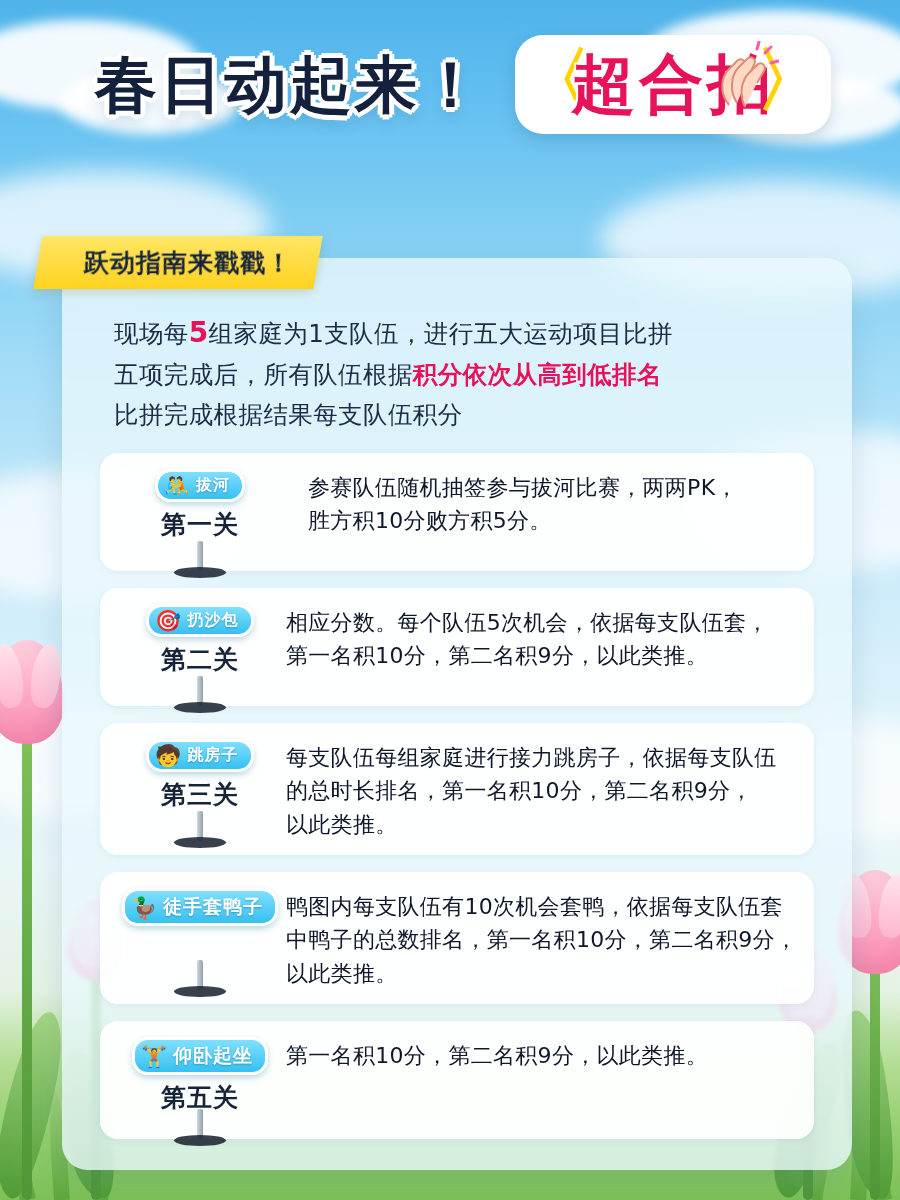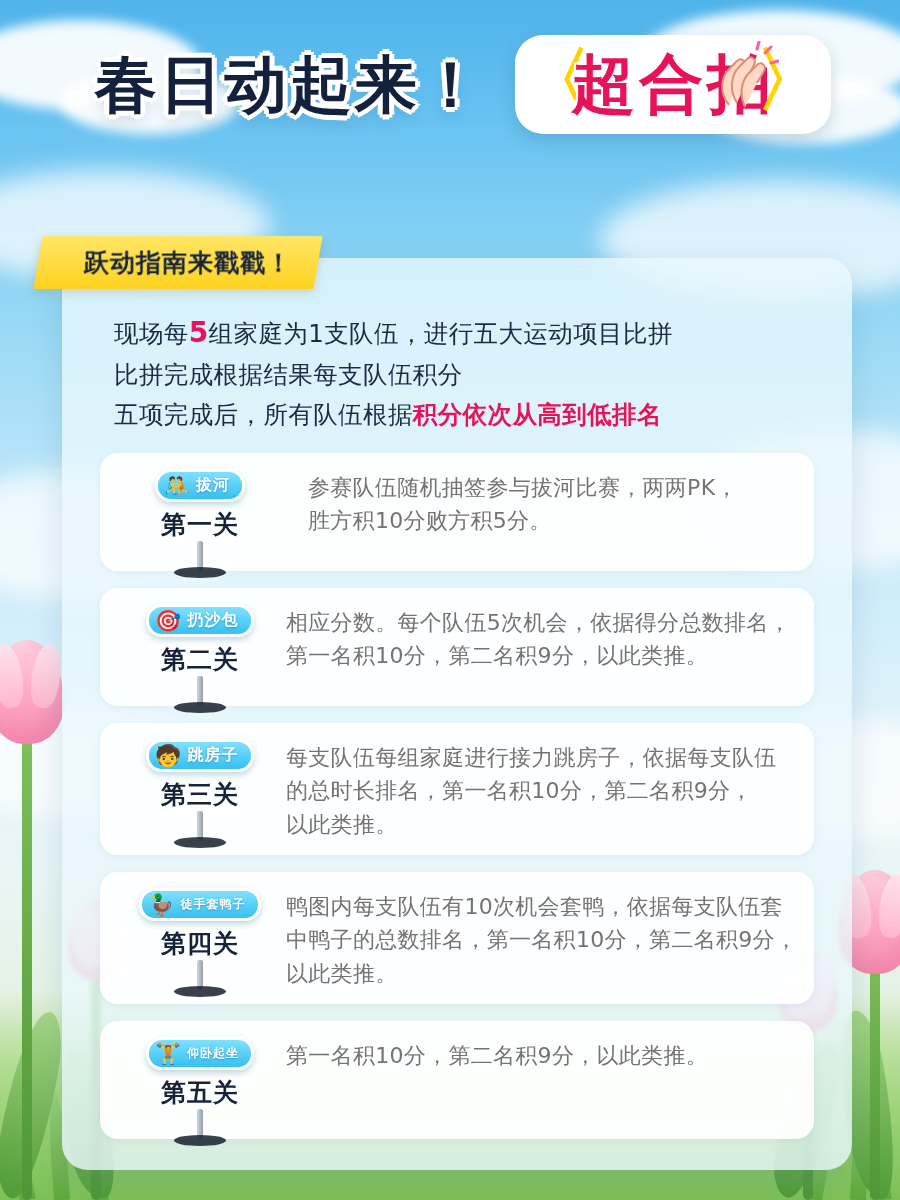--- a/index.html
+++ b/index.html
@@ -206,21 +206,21 @@
     box-shadow: 0 3px 6px rgba(30,110,150,0.28);
   }
   .sign-emoji { font-size: 21px; line-height: 1; }
   .sign-label {
     font-family: "DejaVu Sans", sans-serif;
     font-size: 16px; font-weight: bold; color: #ffffff;
     letter-spacing: 1px;
     text-shadow: 0 1px 2px rgba(20,90,130,0.45);
     white-space: nowrap;
   }
-  .sign-small .sign-label { font-size: 12px; }
+  .sign-small .sign-label { font-size: 19px; }
   .stage-name {
     margin-top: 6px;
     font-family: "DejaVu Sans", sans-serif;
     font-size: 25px; font-weight: bold; color: #16243b;
     letter-spacing: 1px;
   }
   .pole {
     position: absolute;
     left: 50%; margin-left: -3px;
     top: 74px; width: 6px; height: 30px;
@@ -233,21 +233,21 @@
     top: 100px; width: 52px; height: 11px;
     background: #1d2733;
     border-radius: 50%;
     opacity: 0.88;
   }
 
   .stage-desc {
     flex: 1;
     font-family: "DejaVu Sans", sans-serif;
     font-size: 22px;
-    color: #737373;
+    color: #0f172a;
     line-height: 1.52;
     letter-spacing: 0.3px;
     padding-top: 4px;
   }
   .stage-desc div { white-space: nowrap; }
   .desc-indent { padding-left: 22px; }
 </style>
 </head>
 <body>
 
@@ -315,24 +315,24 @@
     </svg>
   </div>
 </div>
 
 <div class="main-card">
 
   <div class="intro">
     <p>
       <span>现场每</span><span class="hl-num">5</span><span>组家庭为1支队伍，进行五大运动项目比拼</span>
     </p>
-    <p>比拼完成根据结果每支队伍积分</p>
     <p>
       <span>五项完成后，所有队伍根据</span><span class="hl-red">积分依次从高到低排名</span>
     </p>
+    <p>比拼完成根据结果每支队伍积分</p>
   </div>
 
   <div class="stages">
 
     <div class="stage">
       <div class="signpost">
         <div class="sign-plate">
           <span class="sign-emoji">🤼</span>
           <span class="sign-label">拔河</span>
         </div>
@@ -350,21 +350,21 @@
       <div class="signpost">
         <div class="sign-plate">
           <span class="sign-emoji">🎯</span>
           <span class="sign-label">扔沙包</span>
         </div>
         <div class="stage-name">第二关</div>
         <div class="pole"></div>
         <div class="pole-base"></div>
       </div>
       <div class="stage-desc">
-        <div>相应分数。每个队伍5次机会，依据得分总数排名，</div>
+        <div>相应分数。每个队伍5次机会，依据每支队伍套，</div>
         <div>第一名积10分，第二名积9分，以此类推。</div>
       </div>
     </div>
 
     <div class="stage">
       <div class="signpost">
         <div class="sign-plate">
           <span class="sign-emoji">🧒</span>
           <span class="sign-label">跳房子</span>
         </div>
@@ -378,21 +378,20 @@
         <div>以此类推。</div>
       </div>
     </div>
 
     <div class="stage">
       <div class="signpost">
         <div class="sign-plate sign-small">
           <span class="sign-emoji">🦆</span>
           <span class="sign-label">徒手套鸭子</span>
         </div>
-        <div class="stage-name">第四关</div>
         <div class="pole"></div>
         <div class="pole-base"></div>
       </div>
       <div class="stage-desc">
         <div>鸭图内每支队伍有10次机会套鸭，依据每支队伍套</div>
         <div>中鸭子的总数排名，第一名积10分，第二名积9分，</div>
         <div>以此类推。</div>
       </div>
     </div>
 

